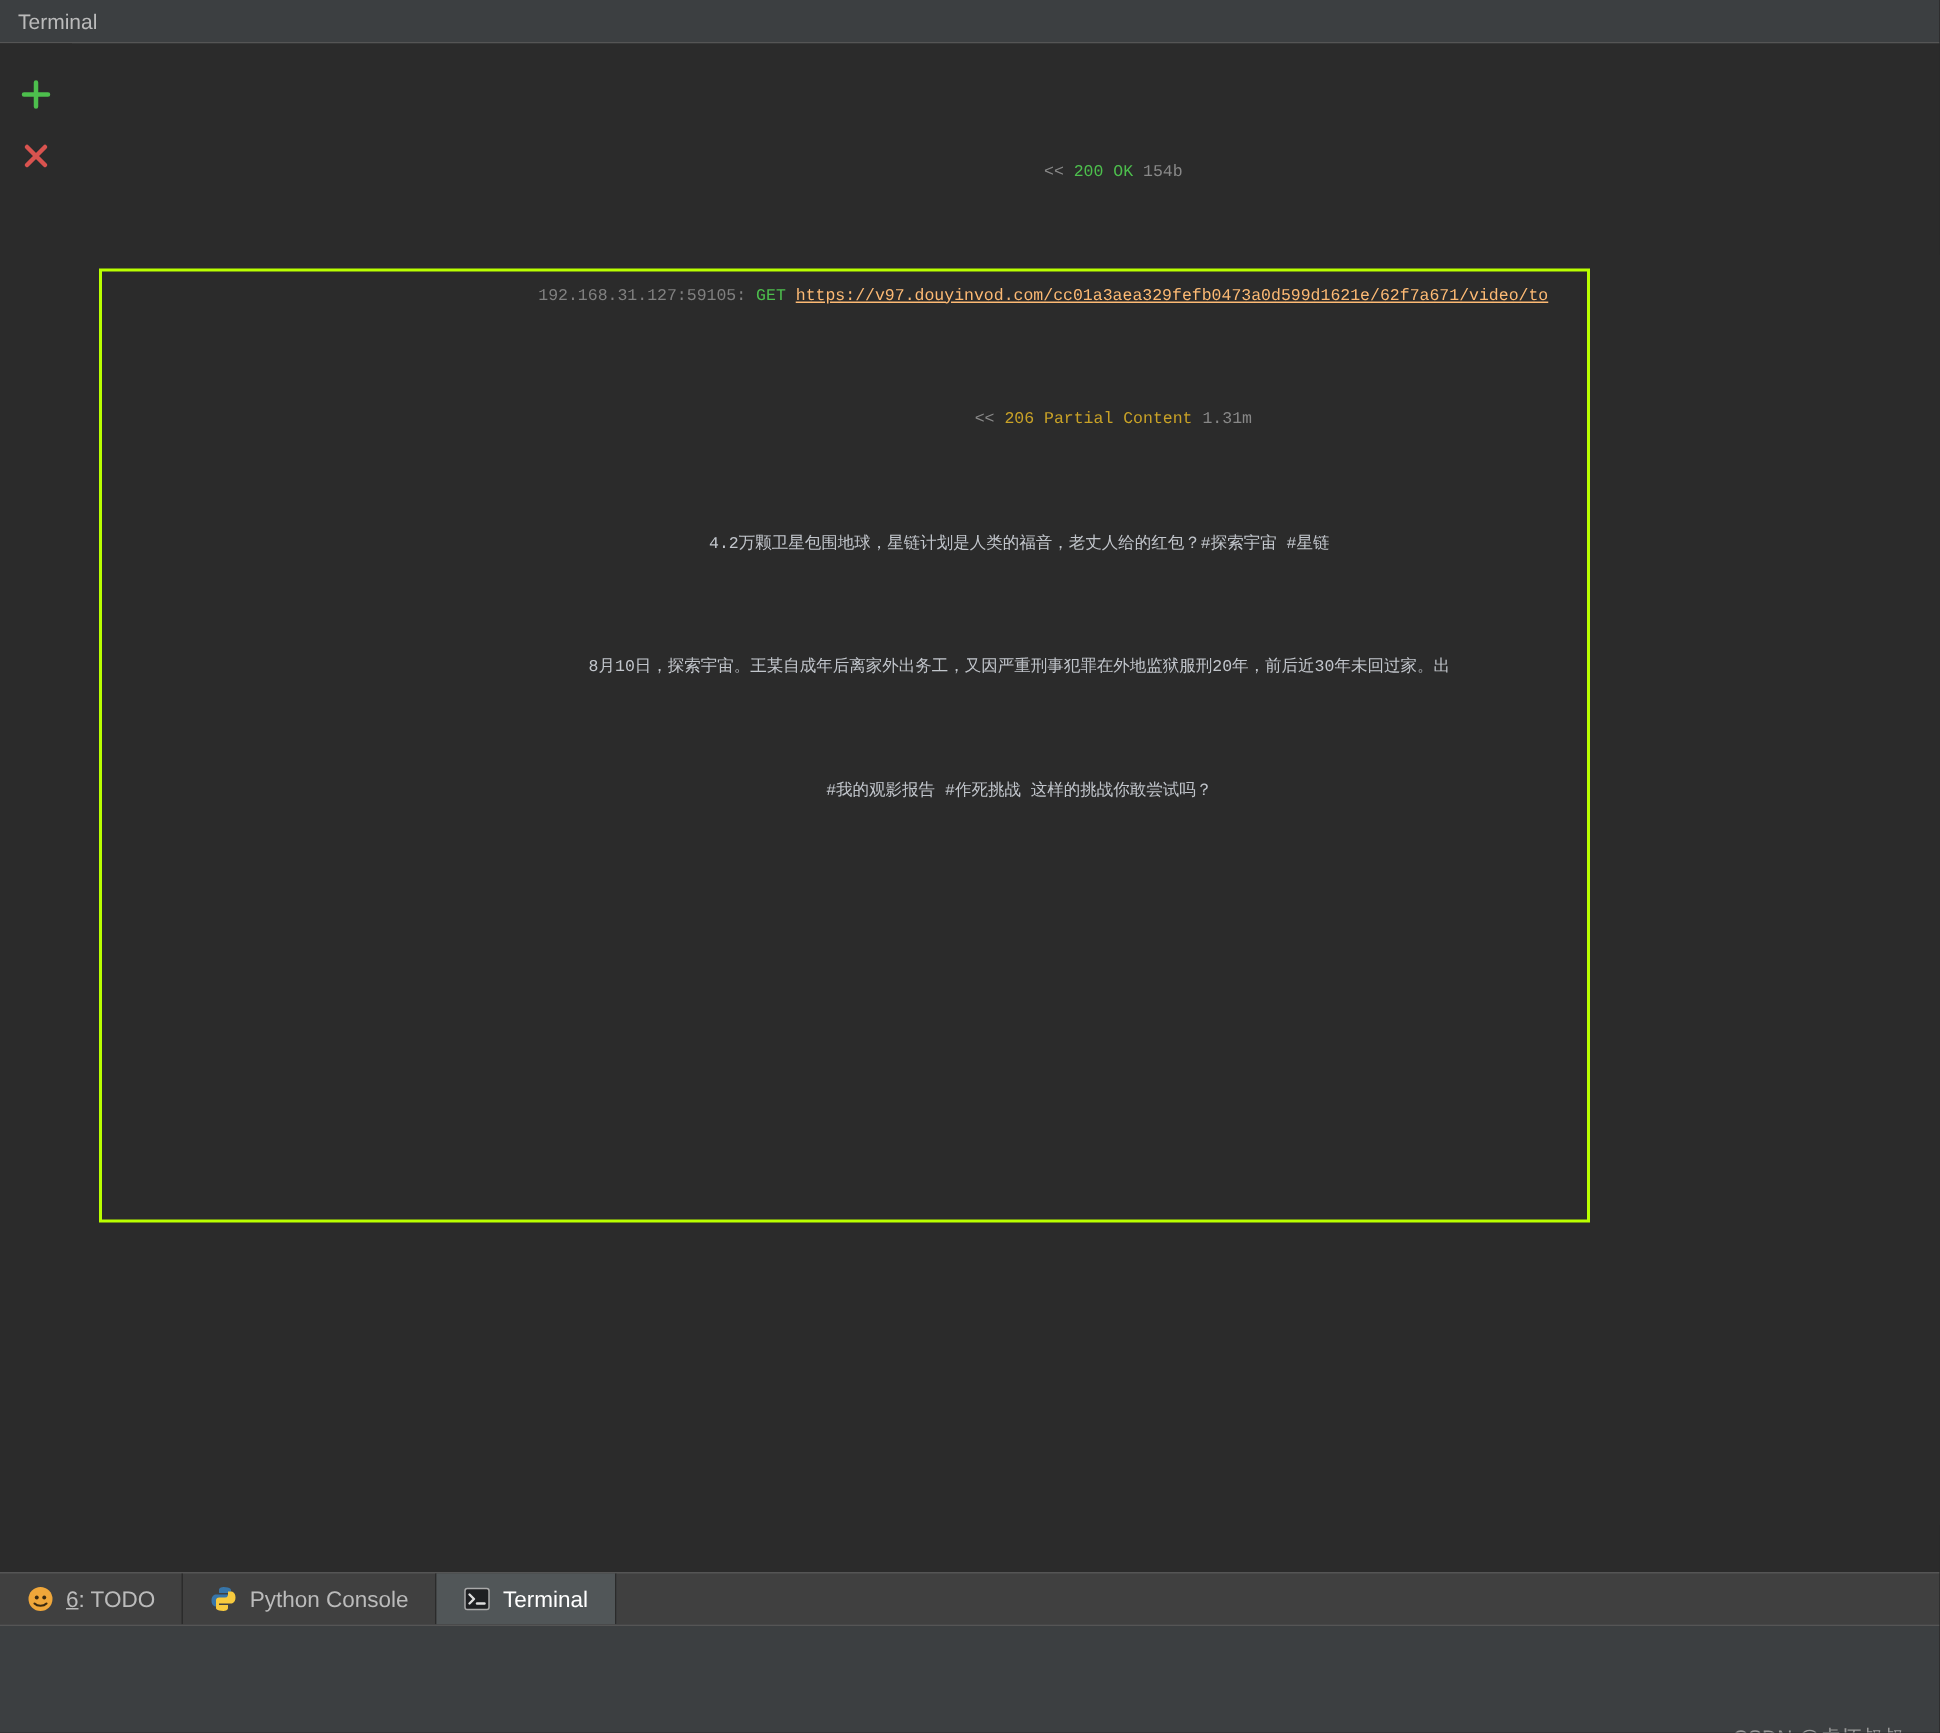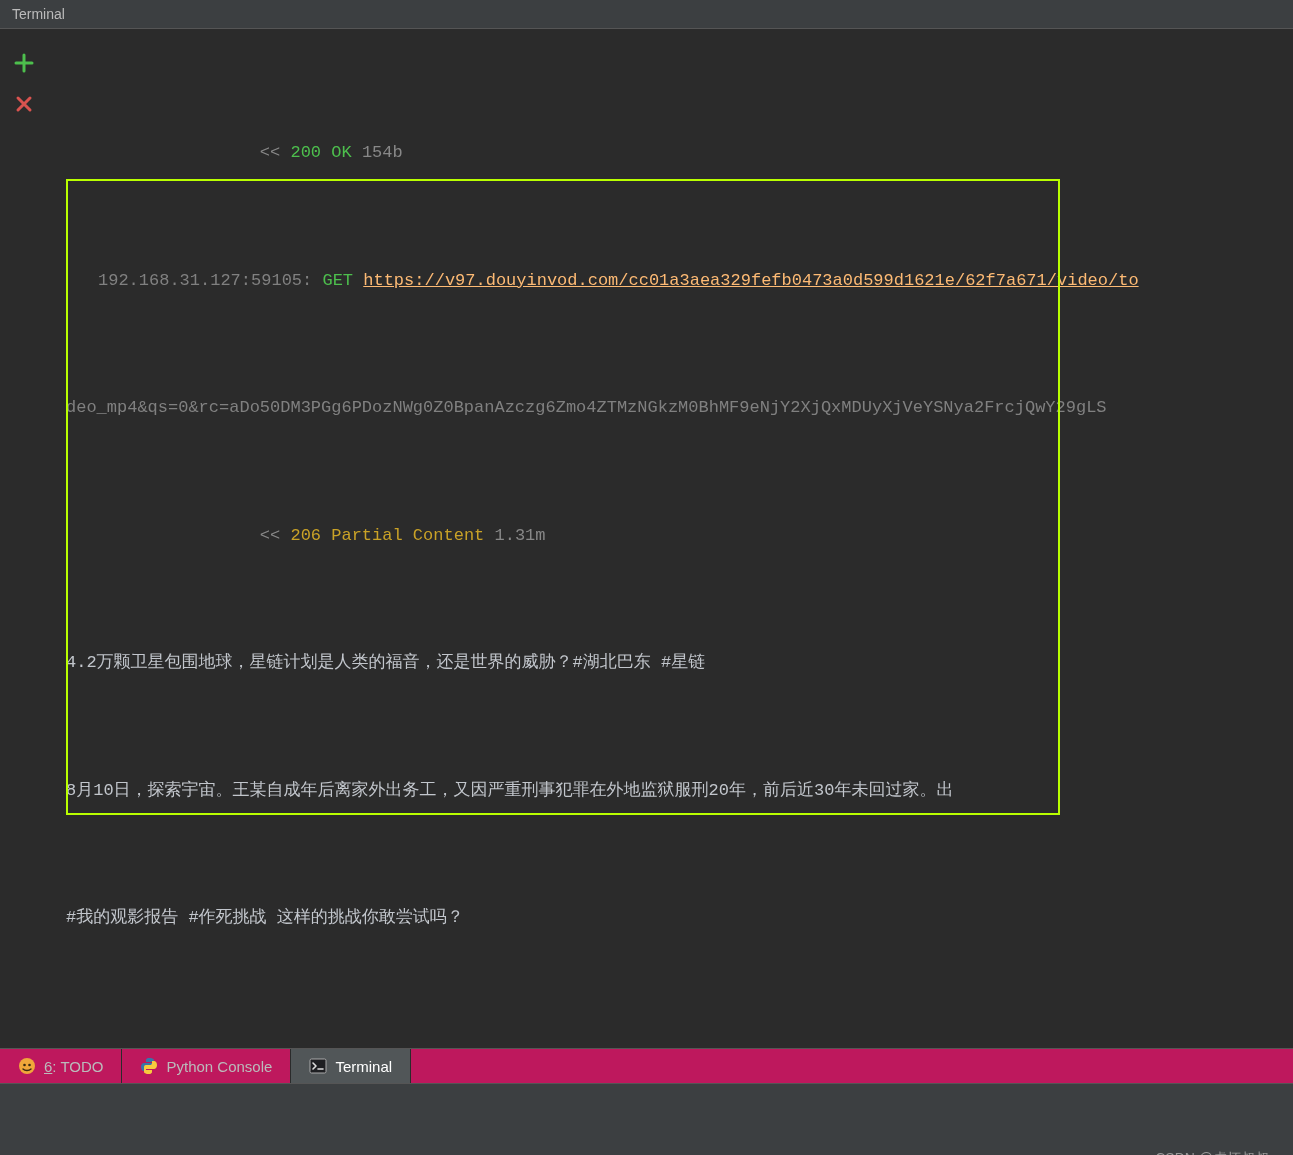--- a/index.html
+++ b/index.html
@@ -40,21 +40,22 @@
     gap:22px;
   }
   .gutter svg{display:block;}
   .content{
     flex:1;
     padding:18px 0 0 18px;
     line-height:2.5;
     white-space:pre;
     overflow:hidden;
     position:relative;
-    font-size:17px;
+    font-size:11px;
+    text-align:center;
   }
   .content .row{white-space:pre-wrap;word-break:break-all;}
   .angles{color:#888;}
   .status-200{color:#4dbf4d;}
   .status-206{color:#c9a227;}
   .size{color:#888;}
   .addr{color:#808080;padding-left:32px;}
   .method{color:#4dbf4d;}
   .url{color:#fdba74;text-decoration:underline;}
   .plain{color:#808080;}
@@ -63,21 +64,21 @@
     position:absolute;
     left:18px;
     top:150px;
     width:990px;
     height:632px;
     border:2px solid #b9ff00;
     pointer-events:none;
   }
   .bottom-tabs{
     height:34px;
-    background:#be185d;
+    background:#404040;
     border-top:1px solid #555;
     display:flex;
     align-items:stretch;
     font-family:"Segoe UI",Arial,sans-serif;
     font-size:15px;
     color:#bbb;
   }
   .bottom-tabs .tab{
     display:flex;
     align-items:center;
@@ -123,23 +124,22 @@
     <span class="ic">
       <svg width="18" height="18" viewBox="0 0 18 18">
           <path d="M3 3l12 12M15 3L3 15" stroke="#d9534f" stroke-width="3" stroke-linecap="round"></path>
         </svg>
     </span>
   </div>
 
   <div class="content">
     <div class="row"><span class="angles">                   &lt;&lt;</span> <span class="status-200">200 OK</span> <span class="size">154b</span></div>
     <div class="row"><span class="addr">192.168.31.127:59105:</span> <span class="method">GET</span> <span class="url">https://v97.douyinvod.com/cc01a3aea329fefb0473a0d599d1621e/62f7a671/video/to</span></div>
-    <div class="row plain">deo_mp4&amp;qs=0&amp;rc=aDo50DM3PGg6PDozNWg0Z0BpanAzczg6Zmo4ZTMzNGkzM0BhMF9eNjY2XjQxMDUyXjVeYSNya2FrcjQwY29gLS</div>
     <div class="row"><span class="angles">                   &lt;&lt;</span> <span class="status-206">206 Partial Content</span> <span class="size">1.31m</span></div>
-    <div class="row cn-line">4.2万颗卫星包围地球，星链计划是人类的福音，还是世界的威胁？#湖北巴东 #星链</div>
+    <div class="row cn-line">4.2万颗卫星包围地球，星链计划是人类的福音，老丈人给的红包？#探索宇宙 #星链</div>
     <div class="row cn-line">8月10日，探索宇宙。王某自成年后离家外出务工，又因严重刑事犯罪在外地监狱服刑20年，前后近30年未回过家。出</div>
     <div class="row cn-line">#我的观影报告 #作死挑战 这样的挑战你敢尝试吗？</div>
     
     
     
     
     
     
     
     

